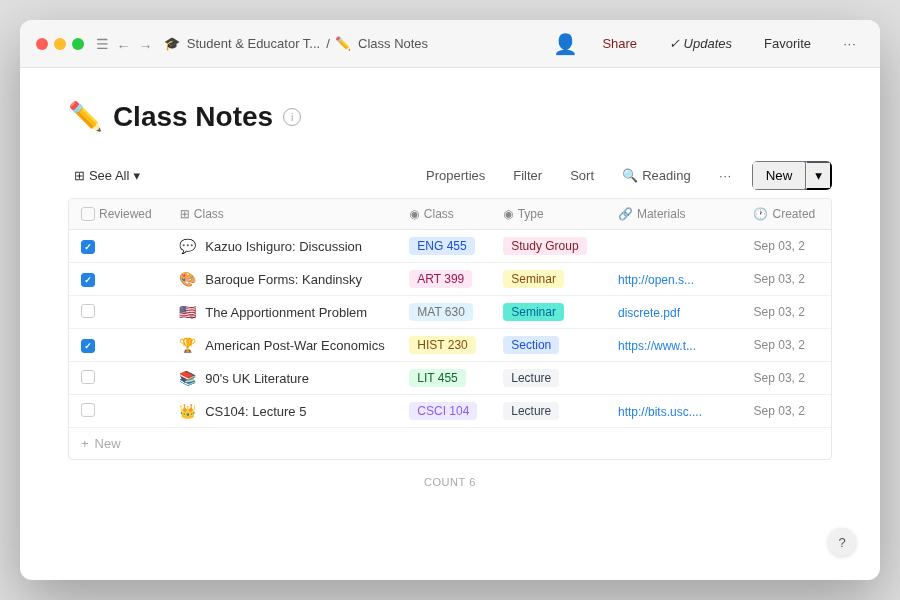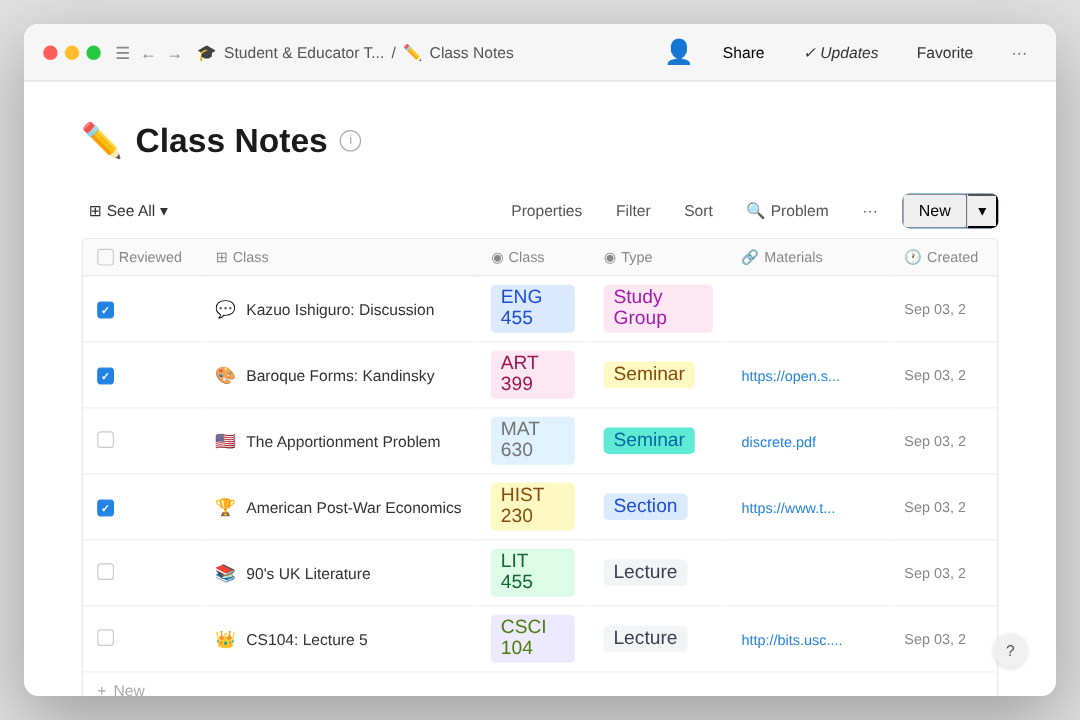--- a/index.html
+++ b/index.html
@@ -56,21 +56,21 @@
       flex: 1;
     }
     .titlebar-actions {
       display: flex;
       align-items: center;
       gap: 16px;
       font-size: 13px;
       color: #555;
     }
     .titlebar-actions .share-btn {
-      color: #000000;
+      color: #7f1d1d;
       font-weight: 500;
     }
     .titlebar-actions .updates-btn {
       color: #333;
       font-style: italic;
     }
     .titlebar-actions .favorite-btn {
       color: #333;
     }
     .content {
@@ -213,30 +213,30 @@
     }
     .name-cell {
       display: flex;
       align-items: center;
       gap: 8px;
     }
     .tag {
       display: inline-block;
       padding: 2px 8px;
       border-radius: 4px;
-      font-size: 16px;
+      font-size: 12px;
       font-weight: 500;
     }
     .tag-eng { background: #dbeafe; color: #1d4ed8; }
     .tag-art { background: #fce7f3; color: #9d174d; }
     .tag-mat { background: #e0f2fe; color: #737373; }
     .tag-hist { background: #fef9c3; color: #854d0e; }
     .tag-lit { background: #dcfce7; color: #166534; }
-    .tag-csci { background: #ede9fe; color: #4d7c0f; }
-    .type-study { background: #fce7f3; color: #a21caf; }
+    .tag-csci { background: #ede9fe; color: #8b5cf6; }
+    .type-study { background: #fce7f3; color: #7f1d1d; }
     .type-reading { background: #fef9c3; color: #854d0e; }
     .type-seminar { background: #5eead4; color: #0369a1; }
     .type-section { background: #dbeafe; color: #1d4ed8; }
     .type-lecture { background: #f3f4f6; color: #374151; }
     .link-text {
       color: #2383e2;
       font-size: 12px;
       text-decoration: none;
     }
     .add-new-row {
@@ -331,21 +331,21 @@
           <span>⊞</span>
           <span>See All</span>
           <span>▾</span>
         </button>
         <div class="toolbar-spacer"></div>
         <button class="toolbar-btn">Properties</button>
         <button class="toolbar-btn">Filter</button>
         <button class="toolbar-btn">Sort</button>
         <button class="search-btn">
           <span>🔍</span>
-          <span>Problem</span>
+          <span>Reading</span>
         </button>
         <button class="toolbar-btn">···</button>
         <div class="new-btn">
           <button class="new-btn-main">New</button>
           <button class="new-btn-dropdown">
             <span>▾</span>
           </button>
         </div>
       </div>
 
@@ -408,21 +408,21 @@
               <tr>
                 <td><div class="checkbox checked"></div></td>
                 <td>
                   <div class="name-cell">
                     <span class="emoji-icon">🎨</span>
                     <span>Baroque Forms: Kandinsky</span>
                   </div>
                 </td>
                 <td><span class="tag tag-art">ART 399</span></td>
                 <td><span class="tag type-reading">Seminar</span></td>
-                <td><a class="link-text" href="#">https://open.s...</a></td>
+                <td><a class="link-text" href="#">http://open.s...</a></td>
                 <td style="font-size: 12px; color: rgb(136, 136, 136);">Sep 03, 2</td>
               </tr>
               <tr>
                 <td><div class="checkbox"></div></td>
                 <td>
                   <div class="name-cell">
                     <span class="emoji-icon">🇺🇸</span>
                     <span>The Apportionment Problem</span>
                   </div>
                 </td>
@@ -471,16 +471,21 @@
                 <td style="font-size: 12px; color: rgb(136, 136, 136);">Sep 03, 2</td>
               </tr>
             </tbody>
         </table>
         <div class="add-new-row">
           <span>+</span>
           <span>New</span>
         </div>
       </div>
 
+      <div class="count-row">
+        <span>COUNT</span>
+        <span> </span>
+        <span>6</span>
+      </div>
     </div>
   </div>
   <button class="help-btn">?</button>
 </div>
 
 </body></html>

